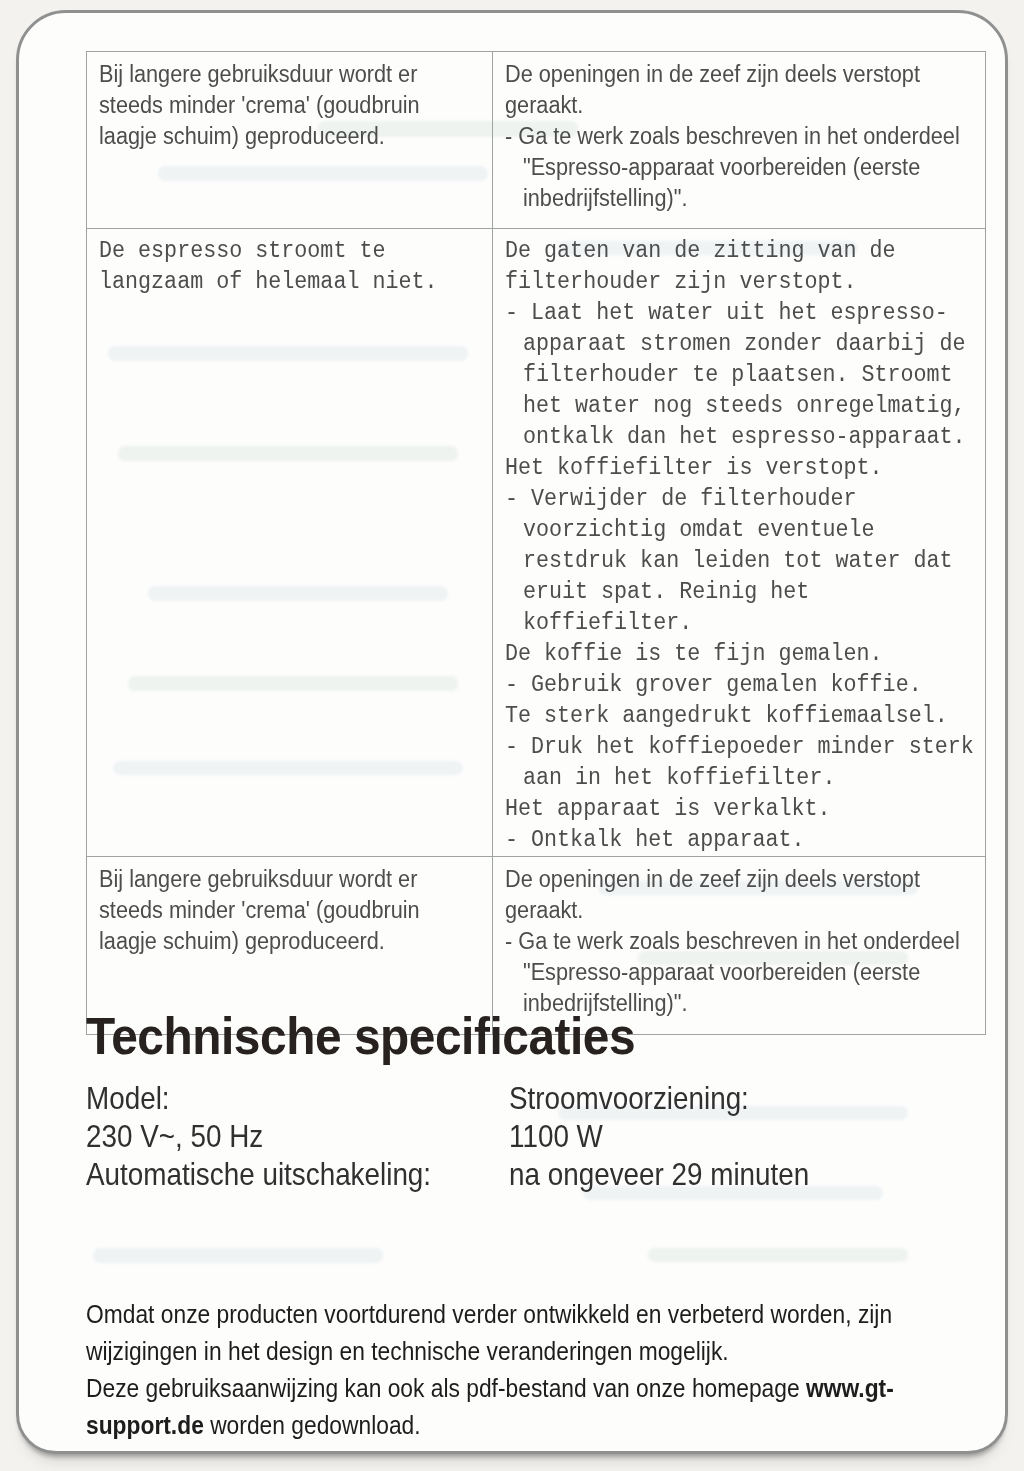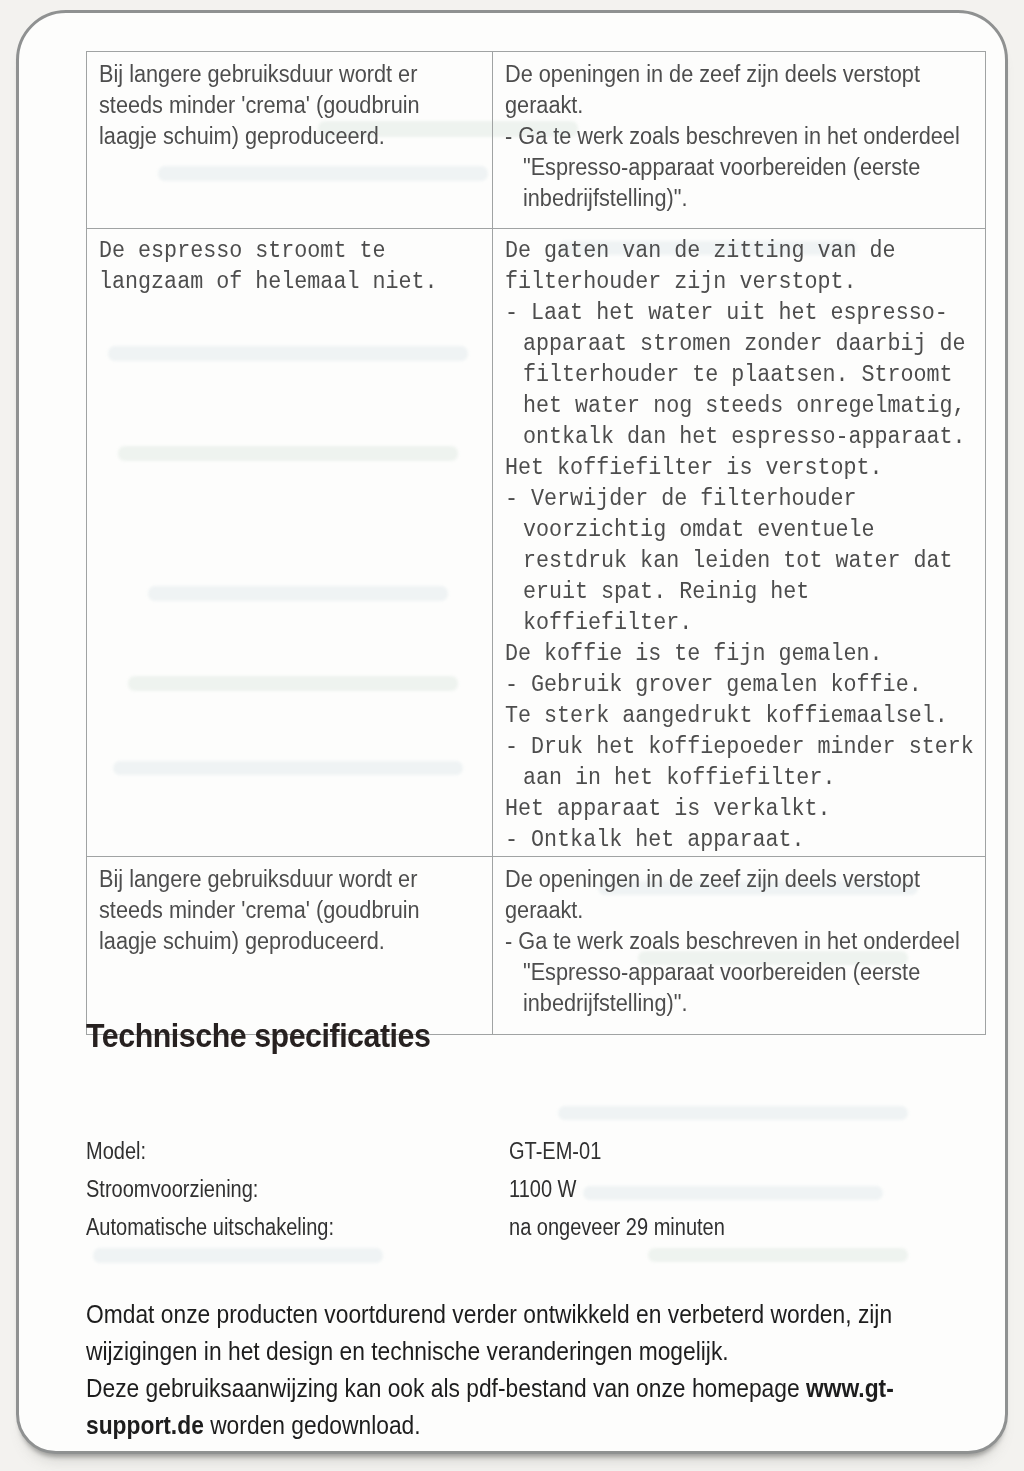--- a/index.html
+++ b/index.html
@@ -57,31 +57,31 @@
   }
   .ts tr:nth-child(1){height:177px;}
   .ts tr:nth-child(2){height:592px;font-family:Liberation Mono, monospace;}
   .ts tr:nth-child(3){height:178px;}
   .cellw{width:106%;transform:scaleX(0.9434);transform-origin:0 0;}
   .line.dash{padding-left:19px;text-indent:-19px;}
 
   
   .specs-heading{
     position:absolute;left:48px;top:986px;
-    font-size:33px;line-height:48px;font-weight:700;
+    font-size:52px;line-height:48px;font-weight:700;
     color:var(--heading-text);
     letter-spacing:-0.5px;
     white-space:nowrap;
   }
   .specs-heading .cndx{display:inline-block;transform:scaleX(0.92);transform-origin:0 50%;}
   .specs{
-    position:absolute;left:48px;top:1106px;
+    position:absolute;left:48px;top:1053px;
     display:grid;
     grid-template-columns:423px auto;
-    font-size:23px;line-height:38px;
+    font-size:32px;line-height:38px;
     color:var(--spec-text);
   }
   .specs .cndx{display:inline-block;transform:scaleX(0.87);transform-origin:0 50%;white-space:nowrap;}
 
   
   .footer{
     position:absolute;left:48px;top:1270px;
     width:880px;
     font-size:26px;line-height:37px;
     color:var(--footer-text);
@@ -165,22 +165,22 @@
               </div>
             </td>
           </tr>
         </tbody>
     </table>
 
     <h1 class="specs-heading"><span class="cndx">Technische specificaties</span></h1>
 
     <div class="specs">
         <div><span class="cndx">Model:</span></div>
-        <div><span class="cndx">GT-EM-01</span></div>
         <div><span class="cndx">Stroomvoorziening:</span></div>
+        <div><span class="cndx">230 V~, 50 Hz</span></div>
         <div><span class="cndx">1100 W</span></div>
         <div><span class="cndx">Automatische uitschakeling:</span></div>
         <div><span class="cndx">na ongeveer 29 minuten</span></div>
       </div>
 
     <div class="footer">
       <p>Omdat onze producten voortdurend verder ontwikkeld en verbeterd worden, zijn wijzigingen in het design en technische veranderingen mogelijk.</p>
       <p><span>Deze gebruiksaanwijzing kan ook als pdf-bestand van onze homepage </span><strong>www.gt-support.de</strong><span> worden gedownload.</span></p>
     </div>
 

